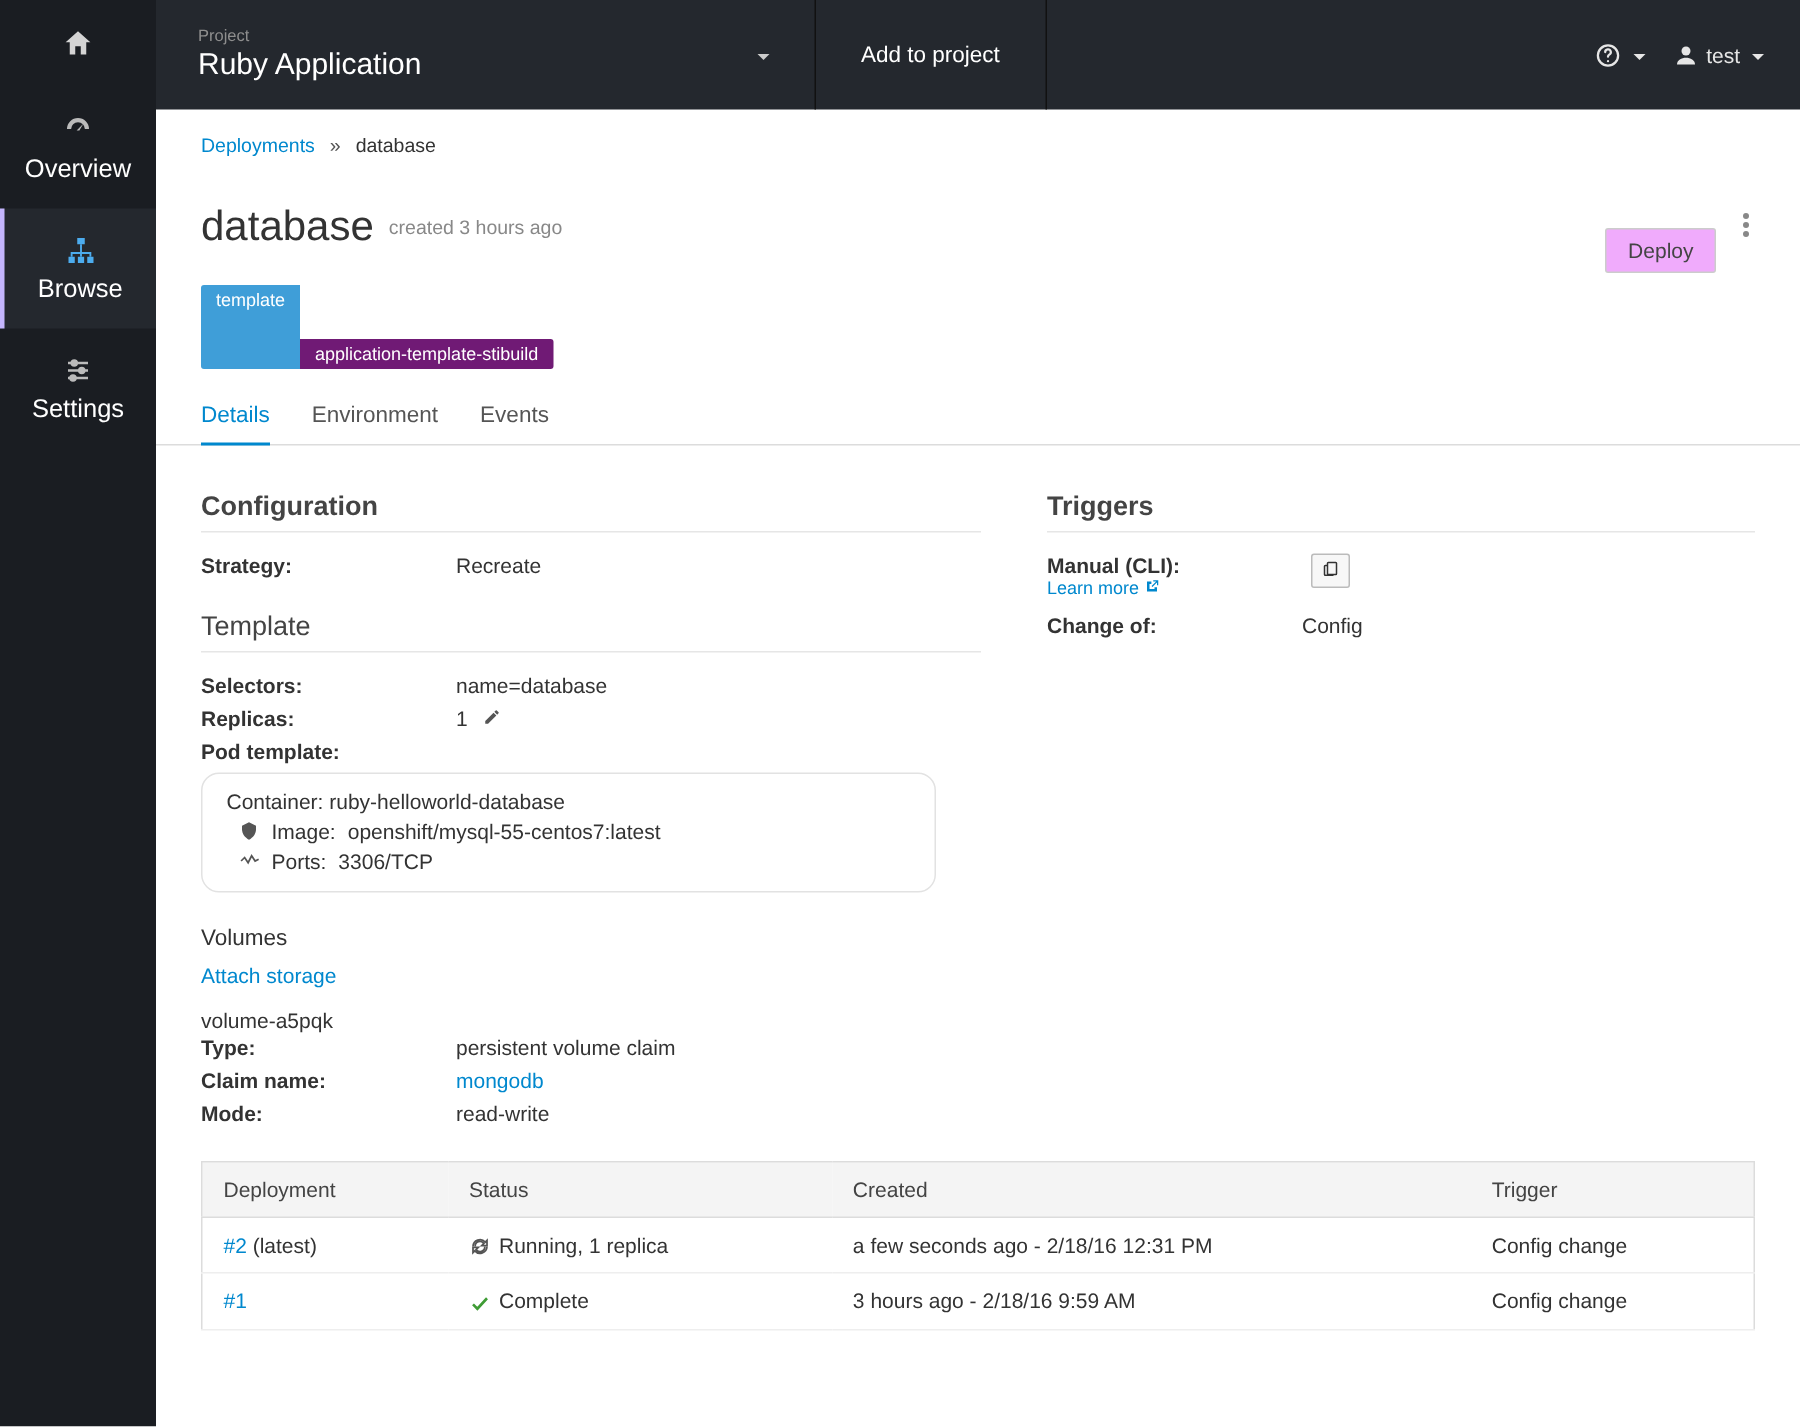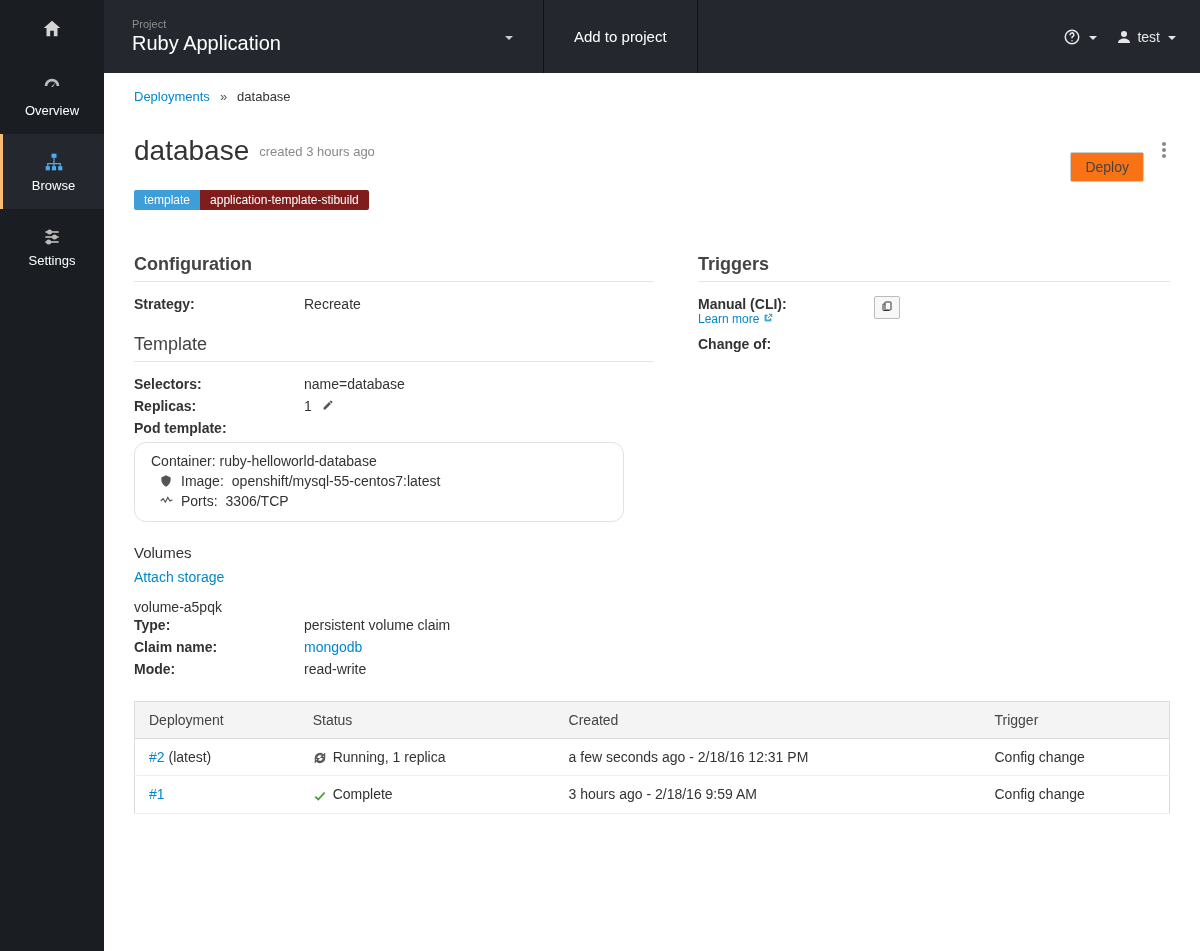--- a/index.html
+++ b/index.html
@@ -34,28 +34,28 @@
 }
 .sidebar .nav-item {
   padding: 18px 0 16px;
   text-align: center;
   color: #aaa;
   cursor: pointer;
 }
 .sidebar .nav-item.active {
   background: #24282e;
   color: #4cacee;
-  border-left: 3px solid #fdba74;
+  border-left: 3px solid #c4b5fd;
   padding-left: 0;
   margin-left: 0;
 }
 .sidebar .nav-item .label {
   display: block;
   margin-top: 6px;
-  font-size: 13px;
+  font-size: 17px;
   color: #fff;
 }
 .sidebar .nav-item.active .label { color: #fff; }
 .sidebar .nav-item svg { display: block; margin: 0 auto; }
 
 
 .main {
   flex: 1;
   display: flex;
   flex-direction: column;
@@ -135,21 +135,21 @@
 .page-header h1 {
   font-size: 28px;
   font-weight: 400;
   color: #333;
   margin-right: 10px;
 }
 .page-header .meta { color: #888; font-size: 13px; }
 .page-header .spacer { flex: 1; }
 .btn {
   border: 1px solid #ccc;
-  background: #f97316;
+  background: #f0abfc;
   padding: 6px 14px;
   font-size: 14px;
   border-radius: 2px;
   color: #444;
   cursor: pointer;
   margin-top: 32px;
 }
 .kebab {
   margin-left: 14px;
   color: #888;
@@ -158,21 +158,21 @@
 }
 
 
 .badges { padding: 0 30px 14px; display: flex; gap: 0; }
 .badge {
   font-size: 12px;
   padding: 3px 10px;
   color: #fff;
 }
 .badge.dark { background: #3f9ed8; border-radius: 2px 0 0 2px; }
-.badge.light { background: #7f1d1d; border-radius: 0 2px 2px 0; }
+.badge.light { background: #701a75; border-radius: 0 2px 2px 0; margin-top: 36px; }
 
 
 .tabs {
   display: flex;
   gap: 28px;
   padding: 0 30px;
   border-bottom: 1px solid #dcdcdc;
   font-size: 15px;
 }
 .tabs .tab {
@@ -374,20 +374,25 @@
           <circle cx="2" cy="14" r="2"></circle>
         </svg>
     </span>
   </div>
 
   <div class="badges">
     <span class="badge dark">template</span>
     <span class="badge light">application-template-stibuild</span>
   </div>
 
+  <div class="tabs">
+    <div class="tab active">Details</div>
+    <div class="tab">Environment</div>
+    <div class="tab">Events</div>
+  </div>
 
   <div class="content">
     <div class="col left">
       <h2 class="section">Configuration</h2>
       <dl class="dl">
         <dt>Strategy:</dt>
         <dd>Recreate</dd>
       </dl>
 
       <h3 class="sub">Template</h3>
@@ -455,20 +460,21 @@
         </dt>
         <dd>
           <button class="copybtn">
             <svg width="12" height="12" viewBox="0 0 24 24" fill="none" stroke="currentColor" stroke-width="2">
                 <rect x="8" y="4" width="12" height="16" rx="1"></rect>
                 <path d="M8 8H5a1 1 0 0 0-1 1v11a1 1 0 0 0 1 1h11"></path>
               </svg>
           </button>
         </dd>
         <dt>Change of:</dt>
+        <dd>Config</dd>
       </dl>
     </div>
   </div>
 
   <div class="table-wrap">
     <table class="deployments">
       <thead>
         <tr>
           <th>Deployment</th>
           <th>Status</th>

